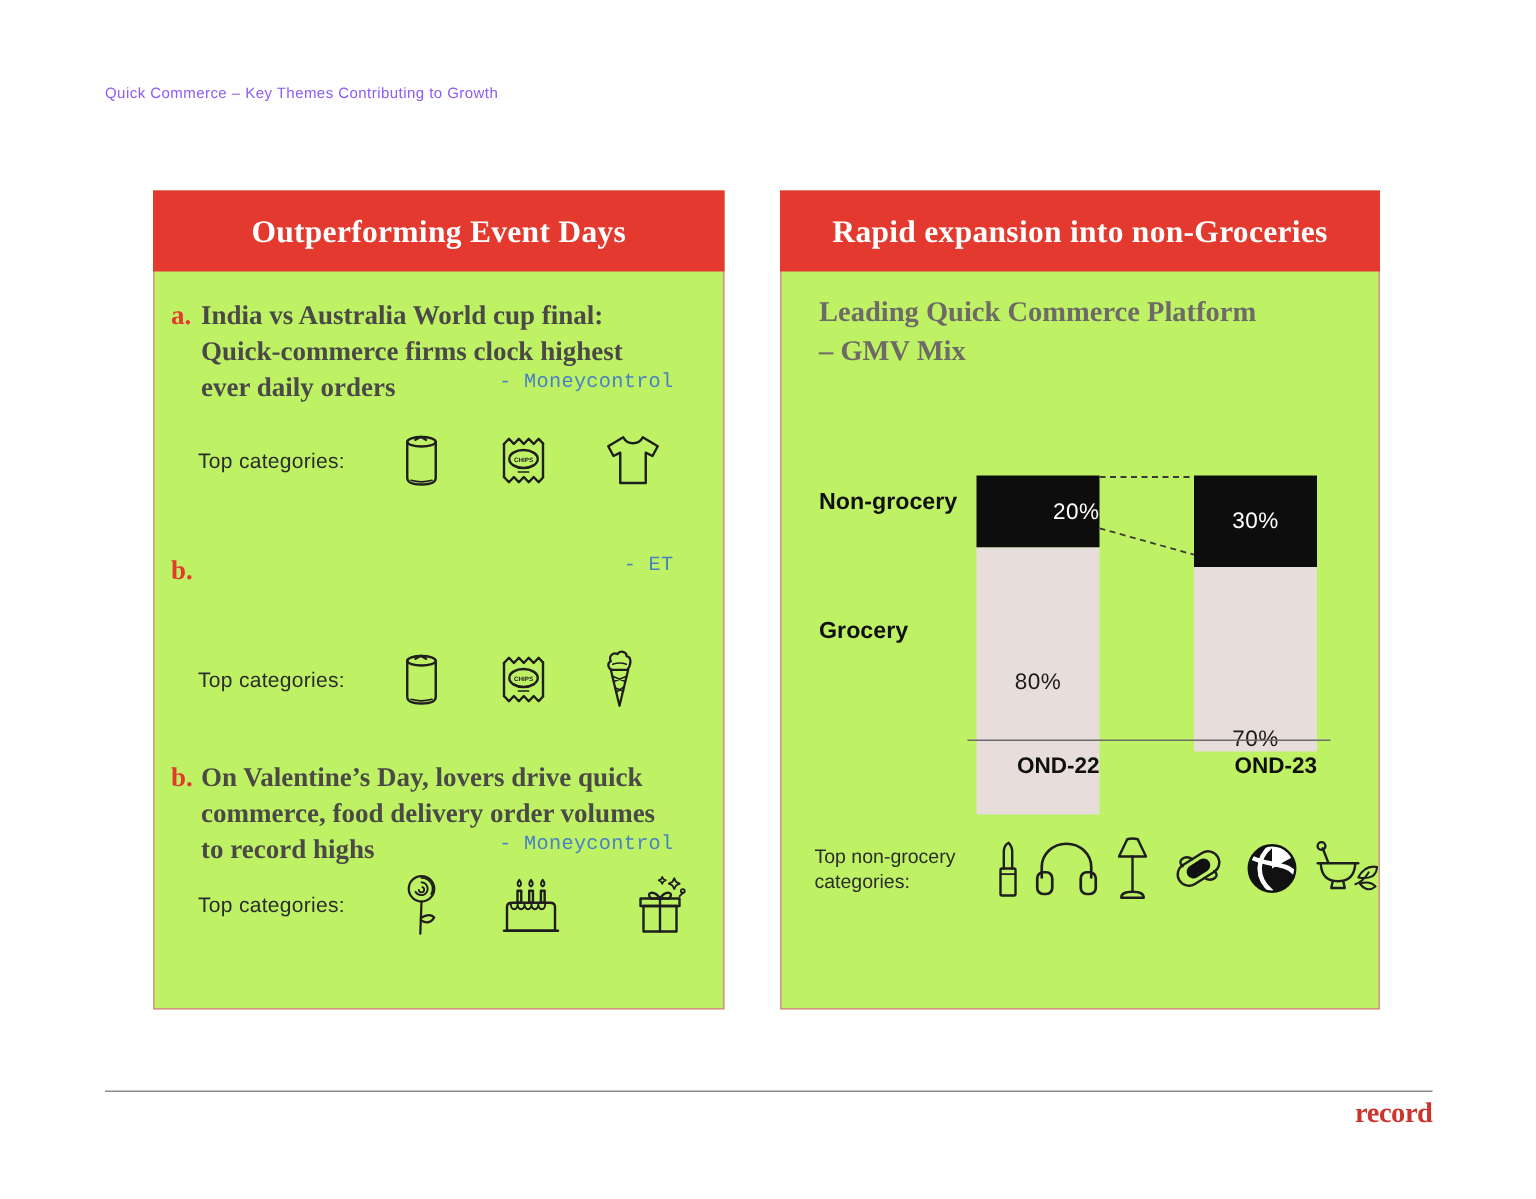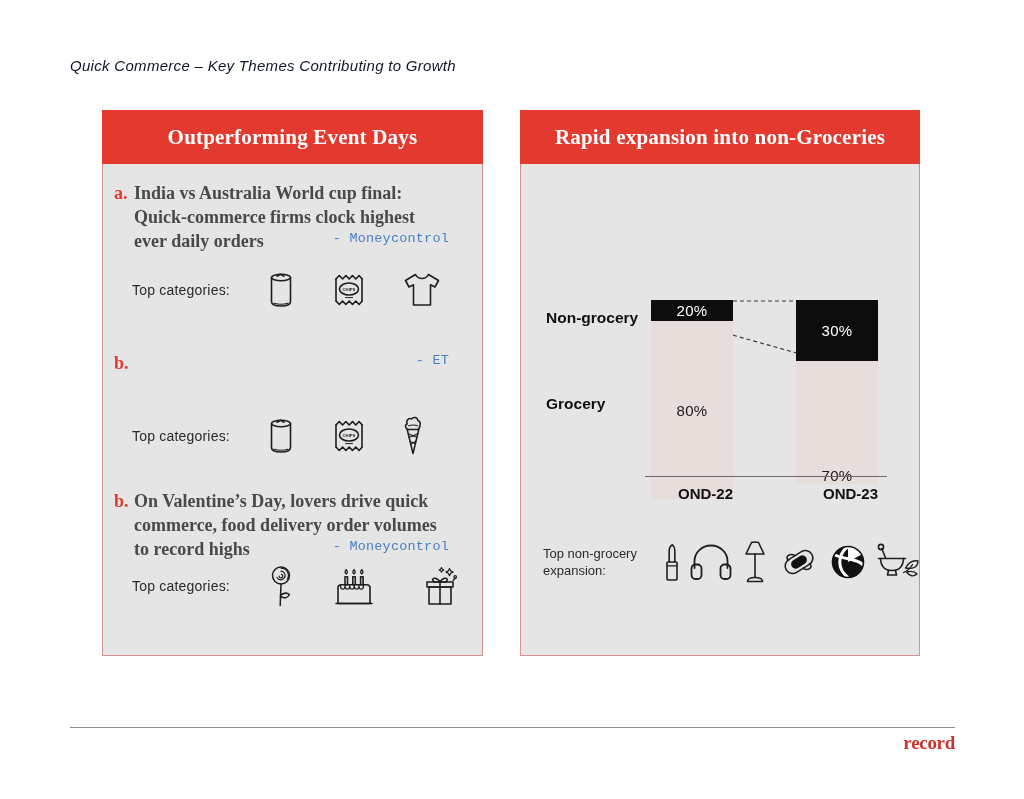--- a/index.html
+++ b/index.html
@@ -1,21 +1,21 @@
 <!DOCTYPE html>
 <html><head>
 <meta charset="utf-8">
 <style>
   html,body{margin:0;padding:0;background:#ffffff;}
   .slide{position:relative;width:1024px;height:799px;background:#ffffff;overflow:hidden;
          font-family:"Liberation Sans",sans-serif;}
 
-  .page-title{position:absolute;left:70px;top:57px;font-size:15px;color:#0f172a;letter-spacing:.3px;font-style:italic;}
-
-  .panel{position:absolute;top:110px;height:546px;background:#e5e5e5;border:1px solid #d6908b;box-sizing:border-box;}
+  .page-title{position:absolute;left:70px;top:57px;font-size:10px;color:#8b5cf6;letter-spacing:.3px;}
+
+  .panel{position:absolute;top:127px;height:546px;background:#bef264;border:1px solid #d6908b;box-sizing:border-box;}
   .panel-left{left:102px;width:381px;}
   .panel-right{left:520px;width:400px;}
   .panel-header{position:absolute;left:-1px;top:-1px;right:-1px;height:54px;background:#e4392e;
     color:#fff;display:flex;align-items:center;justify-content:center;
     font-family:"Liberation Serif","DejaVu Serif",serif;font-weight:bold;font-size:21px;letter-spacing:.2px;}
 
   
   .bullet{position:absolute;left:11px;display:flex;}
   .marker{width:20px;flex:0 0 20px;color:#e4392e;font-family:"Liberation Serif","DejaVu Serif",serif;
     font-weight:bold;font-size:18px;line-height:24px;}
@@ -171,27 +171,29 @@
           <circle cx="43.2" cy="12" r="1.3" stroke-width="1.2"></circle>
           <path d="M41 15.5 l2.5 -2.5" stroke-width="1.2"></path>
         </svg>
       </span>
     </div>
   </section>
 
   <section class="panel panel-right">
     <header class="panel-header">Rapid expansion into non-Groceries</header>
 
+    <div class="subtitle">Leading Quick Commerce Platform
+– GMV Mix</div>
 
     <div class="chart">
       <span class="ylab" style="top:198px">Non-grocery</span>
       <span class="ylab" style="top:284px">Grocery</span>
 
       <div class="bar" style="left:130px">
-        <div class="seg" style="height: 21px; background: rgb(13, 13, 13); color: rgb(255, 255, 255);">
+        <div class="seg" style="height: 48px; background: rgb(13, 13, 13); color: rgb(255, 255, 255); justify-content: flex-end;">
           <span>20%</span>
         </div>
         <div class="seg" style="height: 178px; background: rgb(231, 221, 218); color: rgb(26, 26, 26);">
           <span>80%</span>
         </div>
       </div>
 
       <div class="bar" style="left:275px">
         <div class="seg" style="height: 61px; background: rgb(13, 13, 13); color: rgb(255, 255, 255);">
           <span>30%</span>
@@ -206,21 +208,21 @@
         <line x1="0" y1="35.2" x2="63" y2="52.8" stroke="#3a3a3a" stroke-width="1.2" stroke-dasharray="4 3"></line>
       </svg>
 
       <div class="baseline"></div>
       <span class="xlab" style="left:130px">OND-22</span>
       <span class="xlab" style="left:275px">OND-23</span>
     </div>
 
     <div class="noncats">
       <span class="noncats-label">Top non-grocery
-expansion:</span>
+categories:</span>
       <span class="icon">
         <svg width="18" height="44" viewBox="0 0 18 44" stroke="#1e1e1e" fill="none" stroke-width="1.6" stroke-linecap="round" stroke-linejoin="round">
           <rect x="4" y="22" width="10" height="18" rx="1"></rect>
           <path d="M4 25.8 H14" stroke-width="1.2"></path>
           <path d="M6.2 22 V11 Q6.2 6.5 9.4 4.8 Q11.8 7.5 11.8 10 V22"></path>
         </svg>
       </span>
       <span class="icon">
         <svg width="44" height="40" viewBox="0 0 44 40" stroke="#1e1e1e" fill="none" stroke-width="1.8" stroke-linecap="round" stroke-linejoin="round">
           <path d="M5.5 26 V19 A16.5 15.5 0 0 1 38.5 19 V26"></path>

